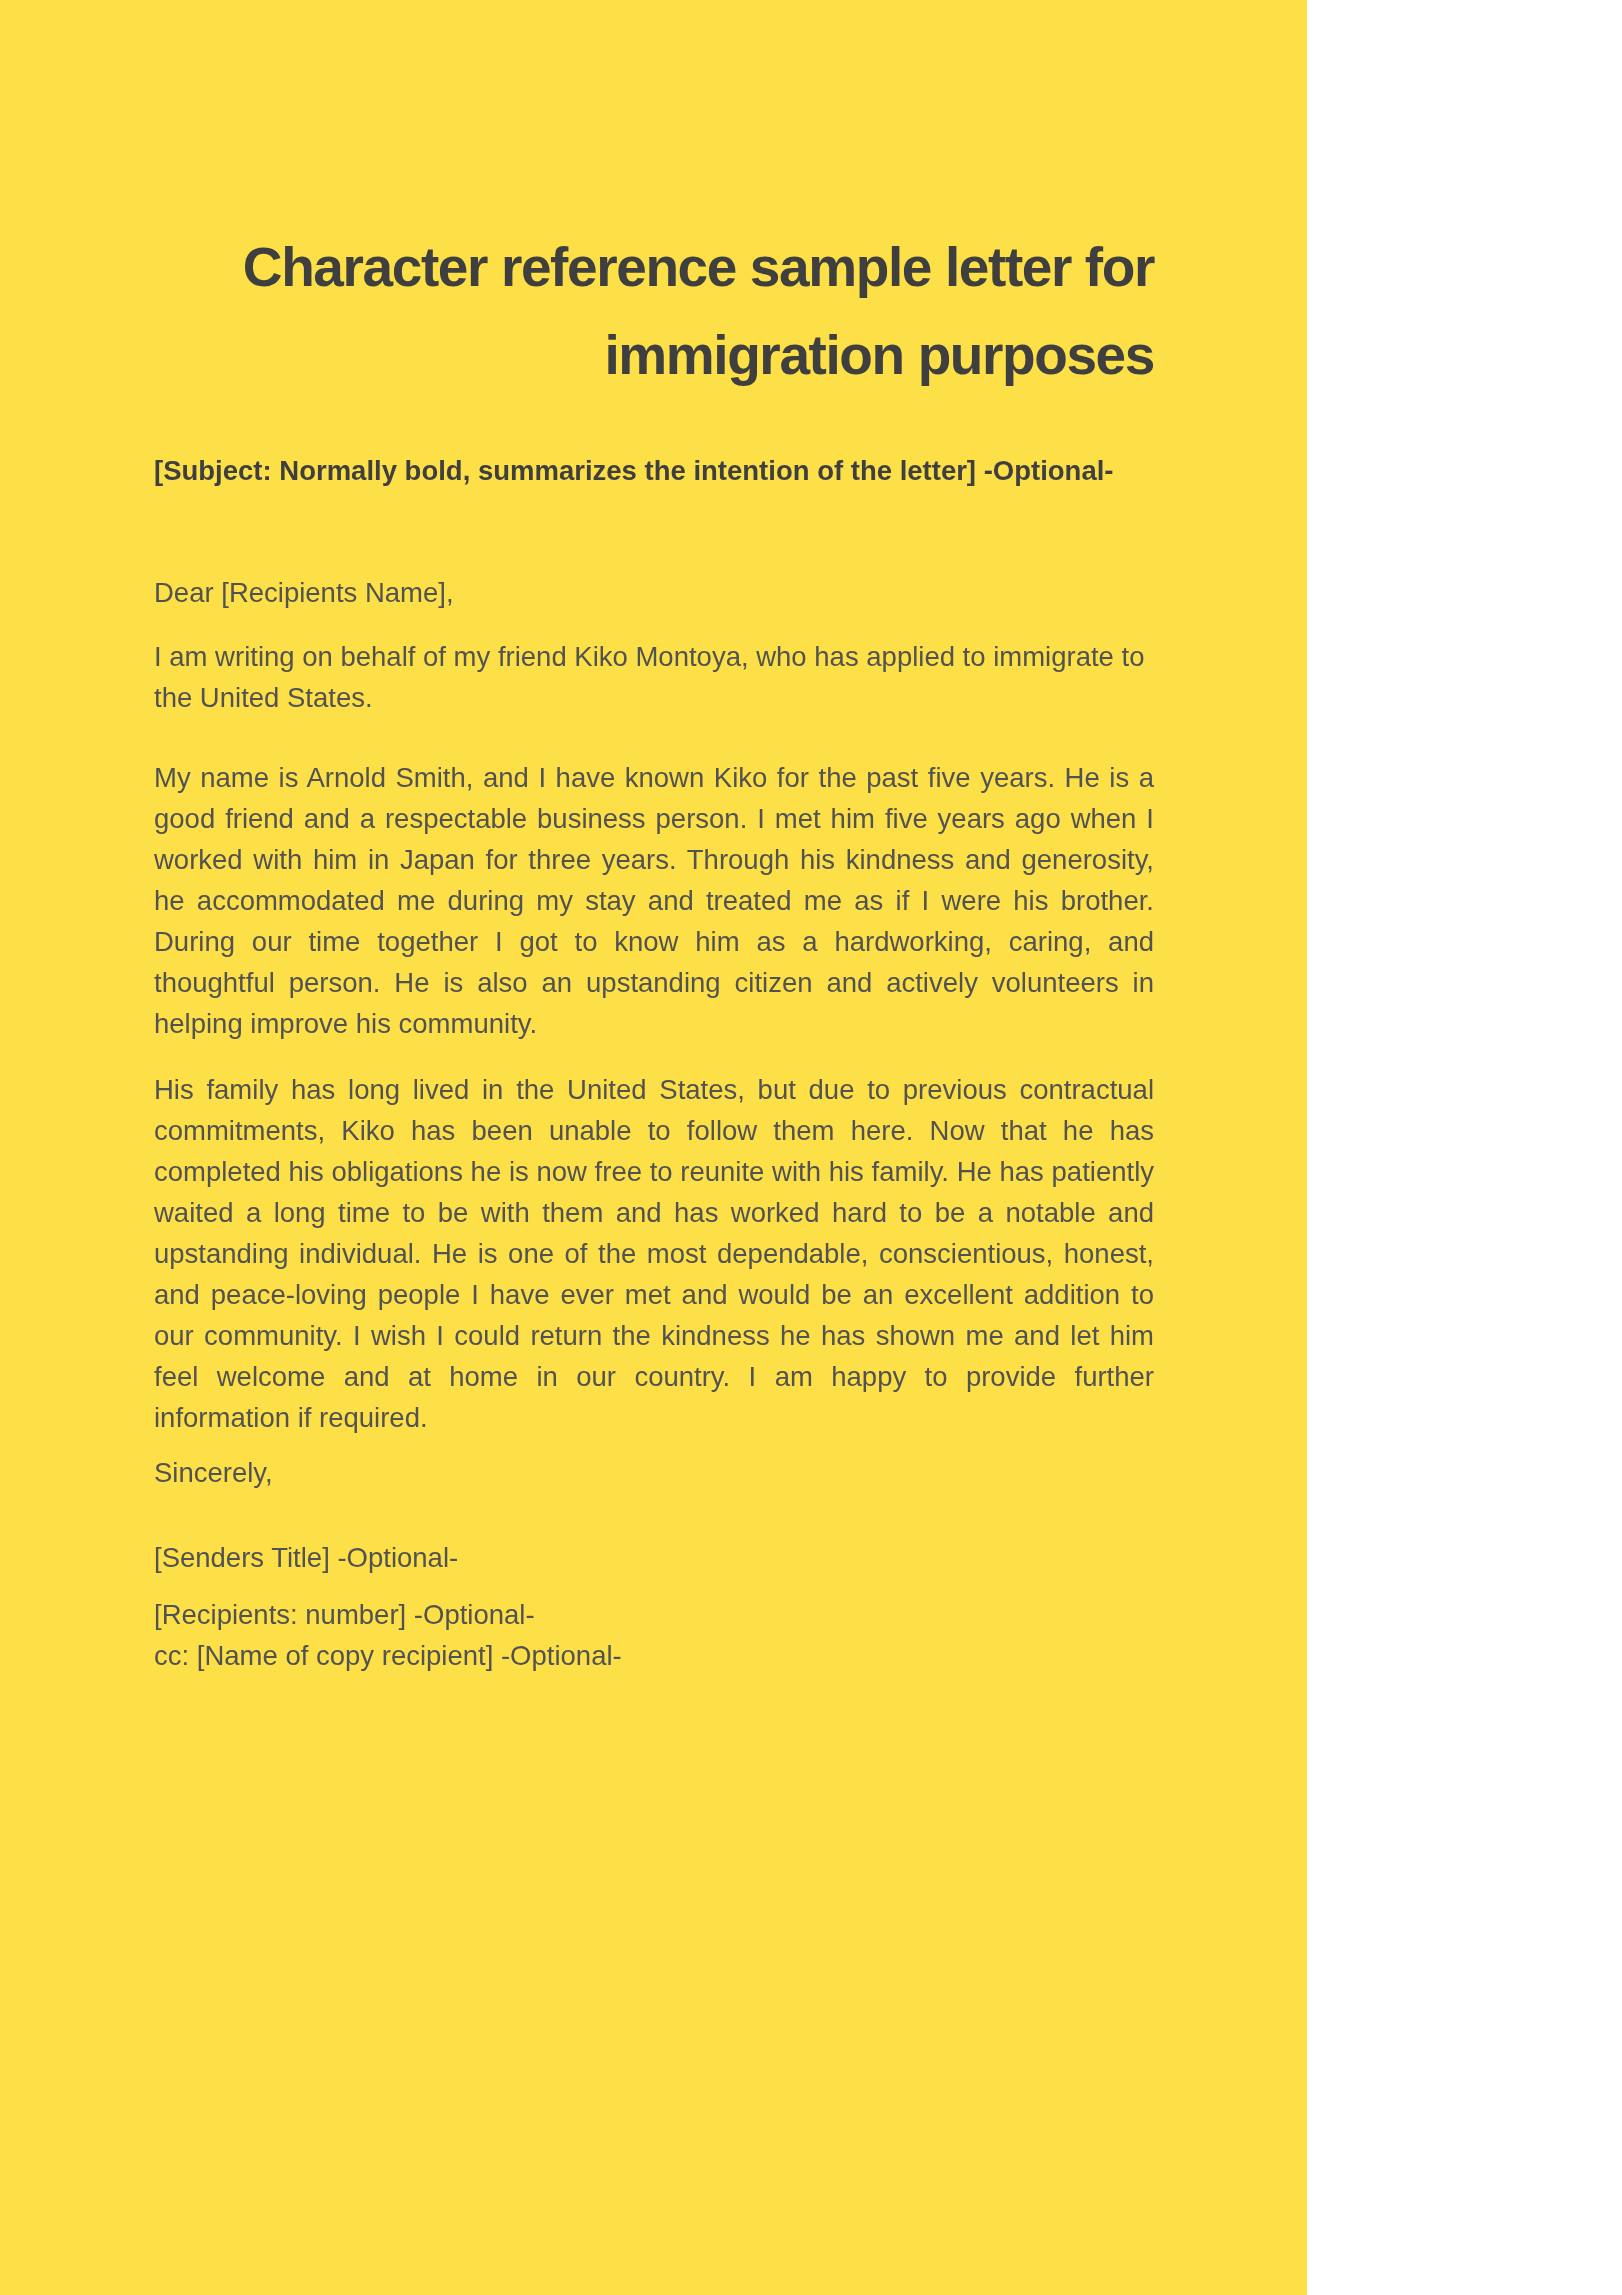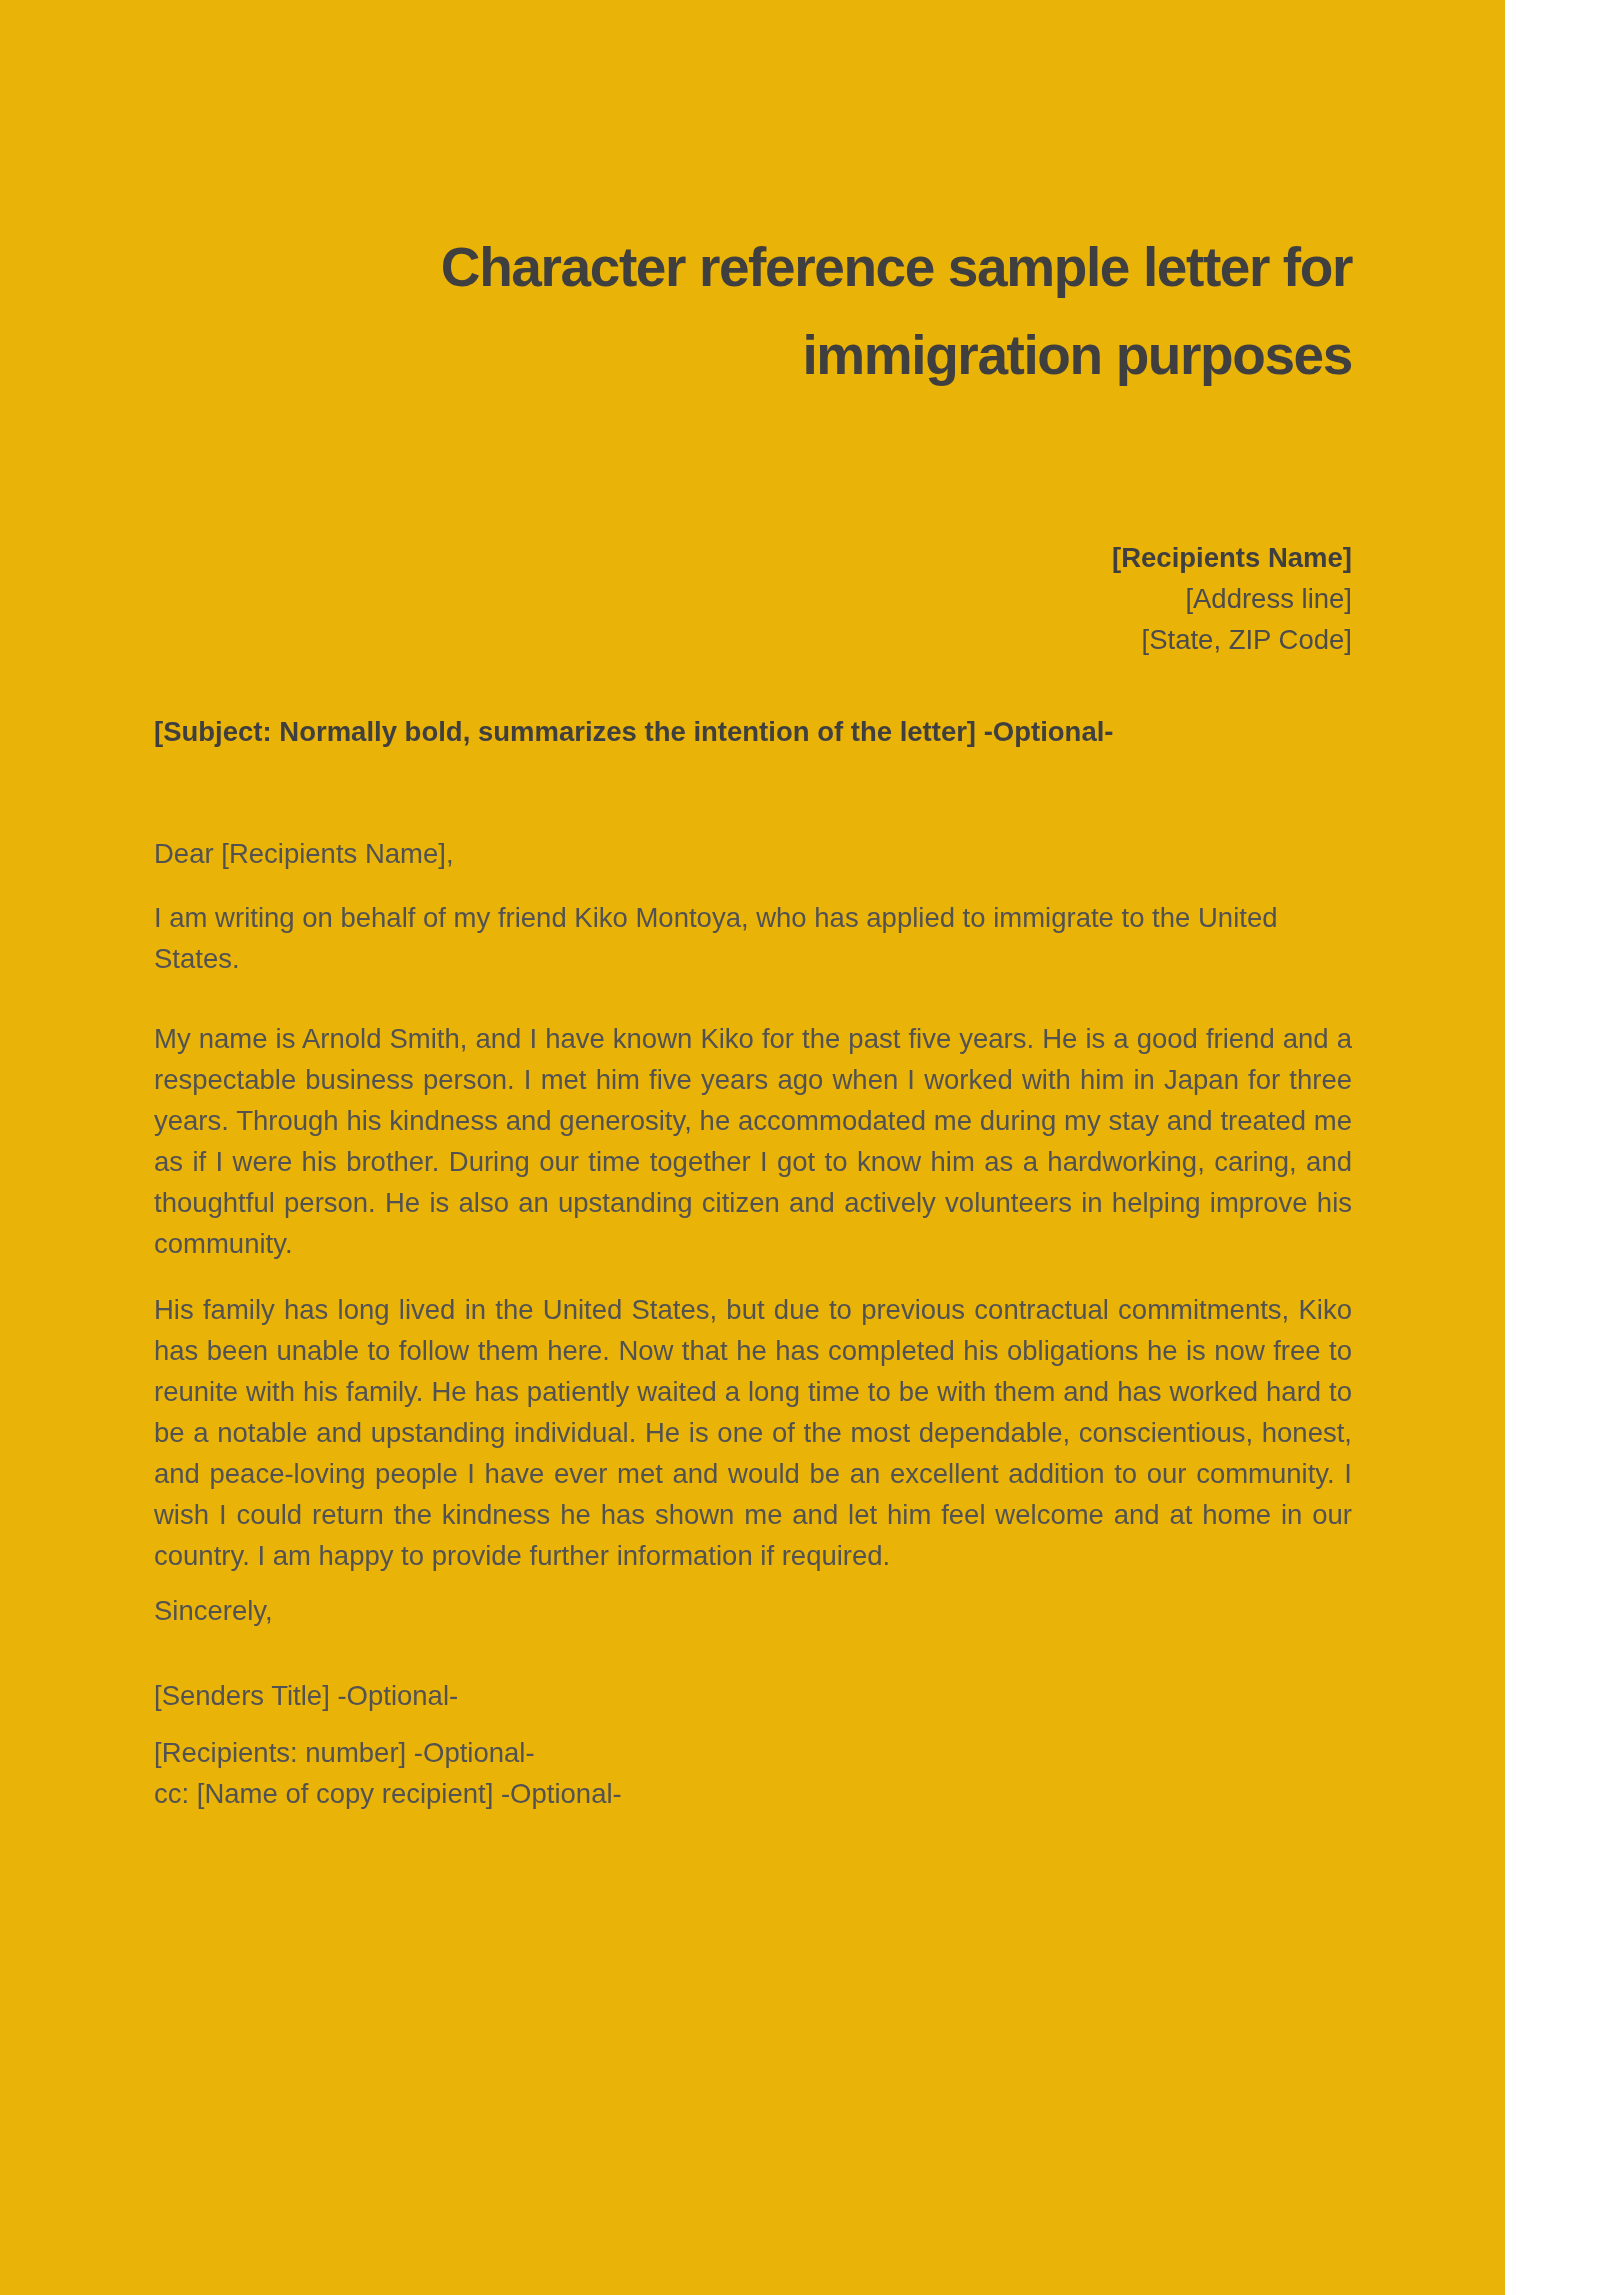--- a/index.html
+++ b/index.html
@@ -2,23 +2,23 @@
 <html style="font-size:14.7px"><head>
 <meta charset="utf-8">
 <style>
   html, body {
     margin: 0;
     padding: 0;
     background: #ffffff;
   }
   .page {
     position: relative;
-    width: 1505px;
+    width: 1307px;
     height: 2296px;
-    background: #eab308;
+    background: #fde047;
     overflow: hidden;
     font-family: "Liberation Sans", "DejaVu Sans", sans-serif;
     color: #525252;
   }
   .content {
     padding: 223px 153px 0 154px;
   }
   .title {
     margin: 0;
     font-size: 55px;
@@ -79,25 +79,20 @@
 <body>
 
 <div class="page">
   <div class="content">
 
     <h1 class="title">
       <span class="title-line">Character reference sample letter for</span>
       <span class="title-line">immigration purposes</span>
     </h1>
 
-    <div class="recipient-block">
-      <div class="bold">[Recipients Name]</div>
-      <div>[Address line]</div>
-      <div>[State, ZIP Code]</div>
-    </div>
 
     <p class="subject bold">[Subject: Normally bold, summarizes the intention of the letter] -Optional-</p>
 
     <p class="salutation">Dear [Recipients Name],</p>
 
     <p class="para para-intro">I am writing on behalf of my friend Kiko Montoya, who has applied to immigrate to the United States.</p>
 
     <p class="para para-body-1">My name is Arnold Smith, and I have known Kiko for the past five years. He is a good friend and a respectable business person. I met him five years ago when I worked with him in Japan for three years. Through his kindness and generosity, he accommodated me during my stay and treated me as if I were his brother. During our time together I got to know him as a hardworking, caring, and thoughtful person. He is also an upstanding citizen and actively volunteers in helping improve his community.</p>
 
     <p class="para para-body-2">His family has long lived in the United States, but due to previous contractual commitments, Kiko has been unable to follow them here. Now that he has completed his obligations he is now free to reunite with his family. He has patiently waited a long time to be with them and has worked hard to be a notable and upstanding individual. He is one of the most dependable, conscientious, honest, and peace-loving people I have ever met and would be an excellent addition to our community. I wish I could return the kindness he has shown me and let him feel welcome and at home in our country. I am happy to provide further information if required.</p>

